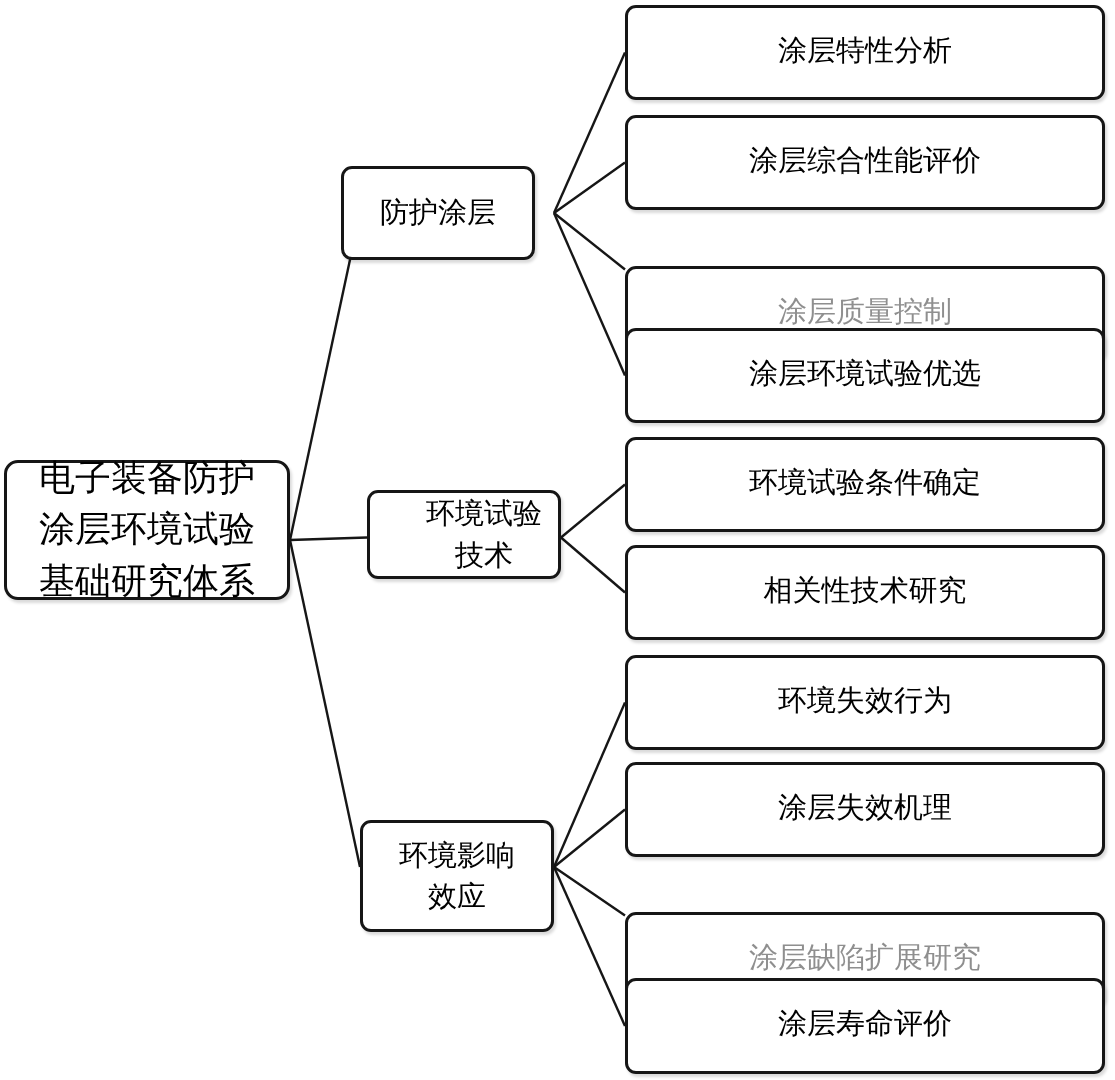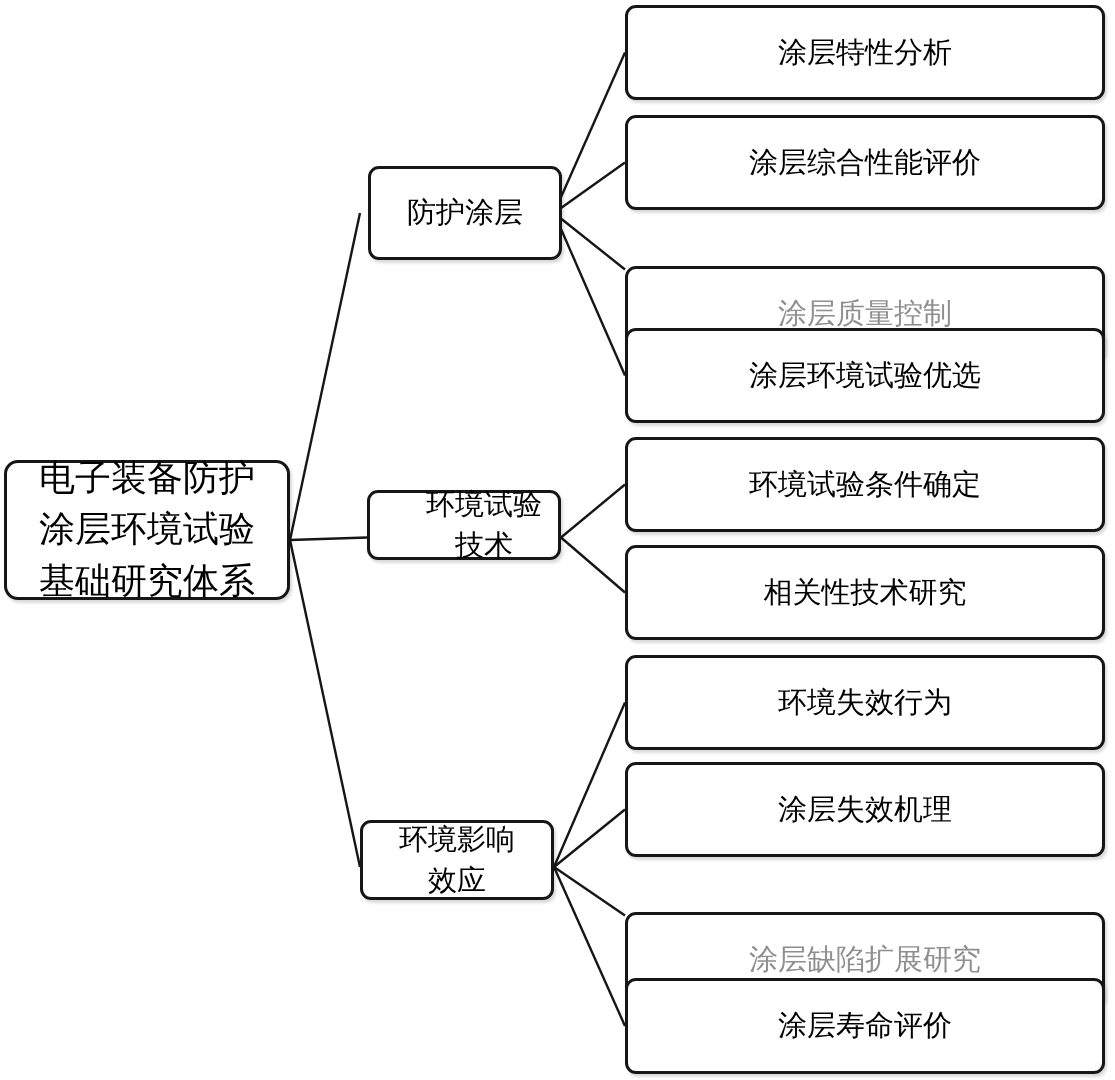--- a/index.html
+++ b/index.html
@@ -48,27 +48,28 @@
   .root {
     left: 4px; top: 460px;
     width: 286px; height: 140px;
     font-size: 36px;
     border-radius: 14px;
   }
   .branch {
     width: 194px;
     font-size: 29px;
   }
-  .b1 { left: 368px; top: 166px; height: 94px; }
-  .b2 { left: 367px; top: 490px; height: 70px; padding-left: 40px; }
-  .b3 { left: 360px; top: 820px; height: 80px; }
+  .b1 { left: 341px; top: 166px; height: 94px; }
+  .b2 { left: 367px; top: 490px; height: 89px; padding-left: 40px; }
+  .b3 { left: 360px; top: 820px; height: 112px; }
   .leaf {
     left: 625px;
     width: 480px; height: 95px;
     font-size: 29px;
+    font-family: Liberation Mono, monospace;
   }
   .l1  { top: 5px; }
   .l2  { top: 115px; }
   .l3  { top: 222px; }
   .l4  { top: 328px; }
   .l5  { top: 437px; text-align: right; }
   .l6  { top: 545px; }
   .l7  { top: 655px; }
   .l8  { top: 762px; }
   .l9  { top: 868px; }

